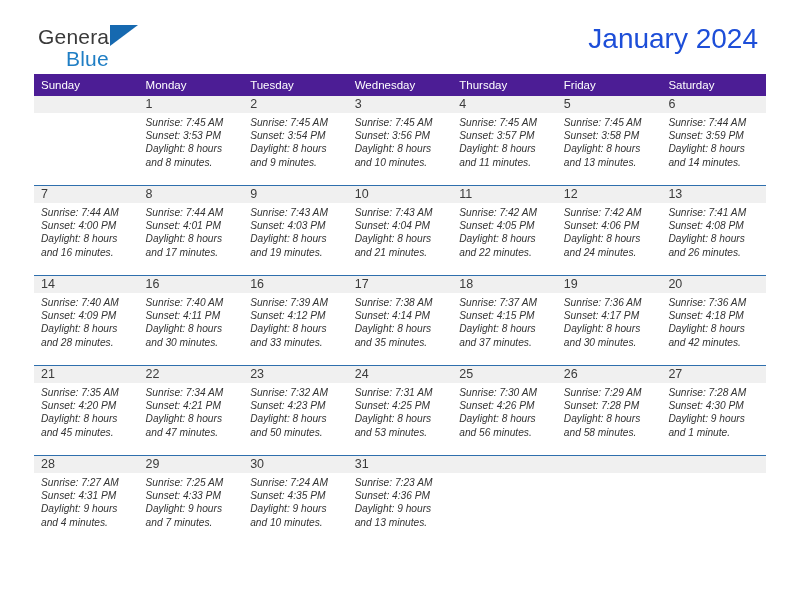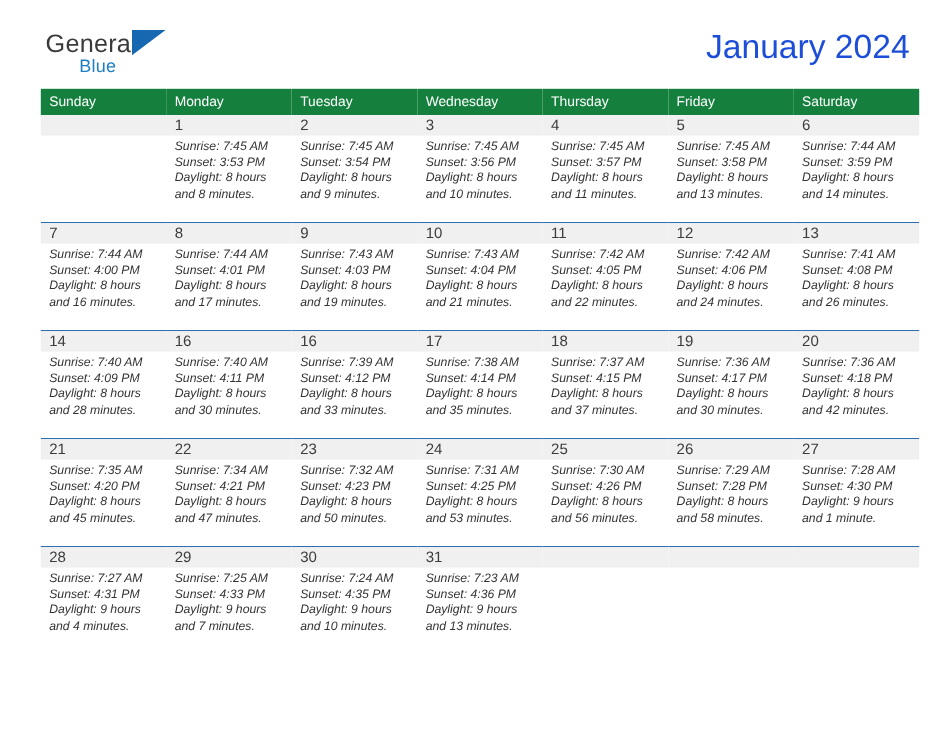--- a/index.html
+++ b/index.html
@@ -41,21 +41,21 @@
     font-size: 21px;
     color: #3a3a3a;
     letter-spacing: .2px;
     line-height: 1;
     position: absolute;
     left: 4px;
     top: 2px;
     font-family: "Liberation Sans", sans-serif;
   }
   .brand-blue {
-    font-size: 15px;
+    font-size: 21px;
     color: #1f7ec4;
     letter-spacing: .2px;
     line-height: 1;
     position: absolute;
     left: 32px;
     top: 24px;
   }
   .brand-triangle {
     position: absolute;
     left: 76px;
@@ -82,21 +82,21 @@
     white-space: nowrap;
   }
 
   
   .calendar {
     width: 732px;
     border-collapse: collapse;
     table-layout: fixed;
   }
   .calendar th {
-    background: #15803d;
+    background: #4c1d95;
     color: #ffffff;
     font-weight: normal;
     font-size: 11.5px;
     text-align: left;
     padding: 5px 0 5px 7px;
     height: 20px;
     box-sizing: border-box;
     border: none;
   }
   .calendar td {

